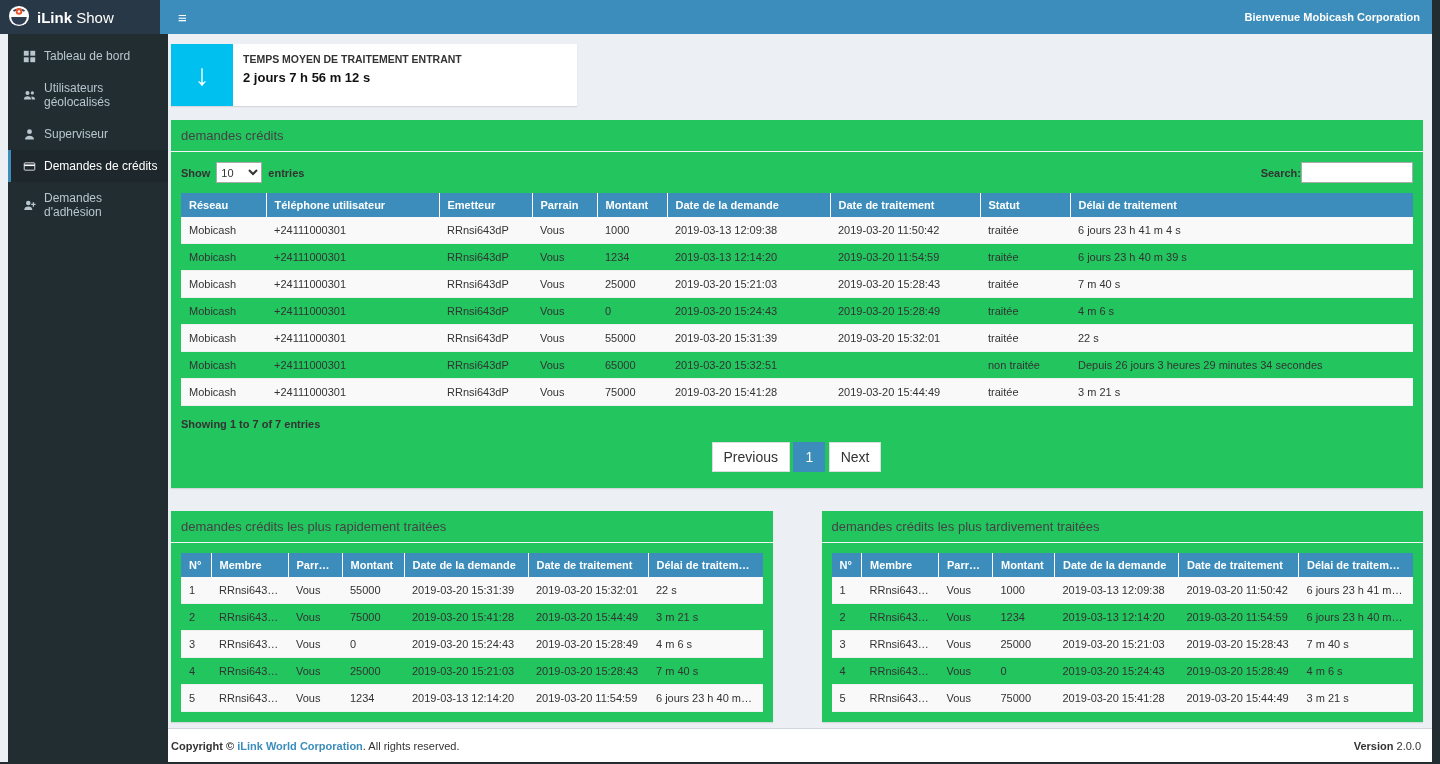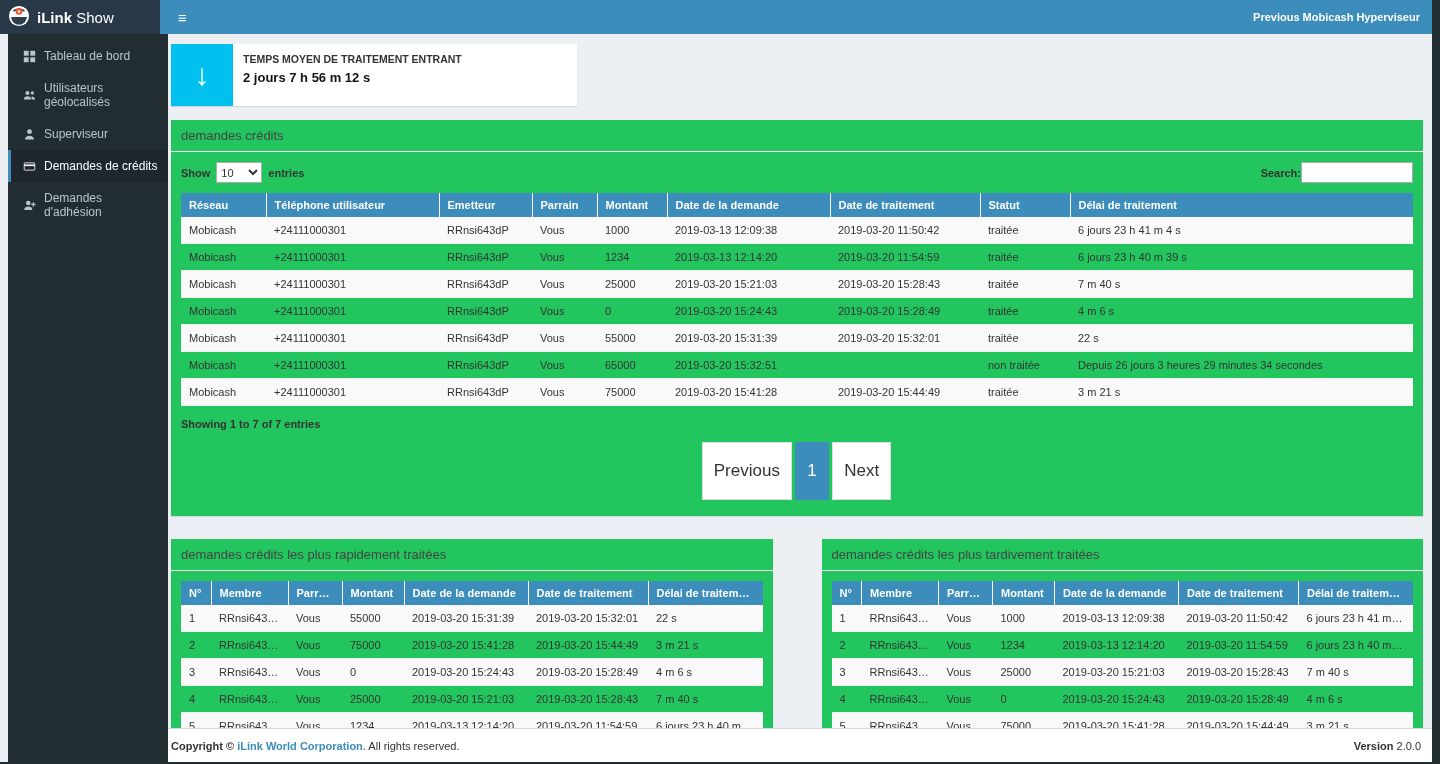--- a/index.html
+++ b/index.html
@@ -86,21 +86,21 @@
   .tbl-small th:nth-child(1){width:30px}
   .tbl-small th:nth-child(2){width:77px}
   .tbl-small th:nth-child(3){width:54px}
   .tbl-small th:nth-child(4){width:62px}
   .tbl-small th:nth-child(5){width:124px}
   .tbl-small th:nth-child(6){width:120px}
 
   .dt-info { font-size: 11px; font-weight: bold; color: #333; margin: 12px 0 10px; }
   .dt-paginate { text-align: center; padding: 2px 0 6px; }
   .page-btn {
-    display: inline-block; padding: 18px 11px; font-size: 17px;
+    display: inline-block; padding: 6px 11px; font-size: 14px;
     border: 1px solid #ddd; color: #333; background: #fff;
     margin-left: -1px; cursor: pointer; user-select: none;
   }
   .page-btn.active { background: #3c8dbc; border-color: #3c8dbc; color: #fff; }
 
   .bottom-row { display: flex; gap: 49px; }
   .bottom-row .box { flex: 1; margin-bottom: 0; }
 
   
   .main-footer {
@@ -124,21 +124,21 @@
           <path d="M3.5 13a8.5 8.5 0 0 0 17 0z" fill="#2c3e50"></path>
           <path d="M6 6.5a8 5 0 0 1 12 0" fill="none" stroke="#2c3e50" stroke-width="2"></path>
           <circle cx="12" cy="7" r="3.6" fill="#e8552f"></circle>
           <circle cx="12" cy="7" r="1.4" fill="#fff"></circle>
         </svg>
       </span>
       <span><span class="logo-bold">iLink</span> <span>Show</span></span>
     </div>
     <div class="navbar">
       <span class="hamburger">≡</span>
-      <span class="welcome">Previous Mobicash Hyperviseur</span>
+      <span class="welcome">Bienvenue Mobicash Corporation</span>
     </div>
   </header>
 
   <aside class="main-sidebar">
     <nav class="sidebar-menu">
         <a class="side-item">
           <span class="side-icon">
             <svg viewBox="0 0 16 16" width="13" height="13" fill="currentColor">
               <rect x="1" y="1" width="6" height="6"></rect>
               <rect x="9" y="1" width="6" height="6"></rect>

